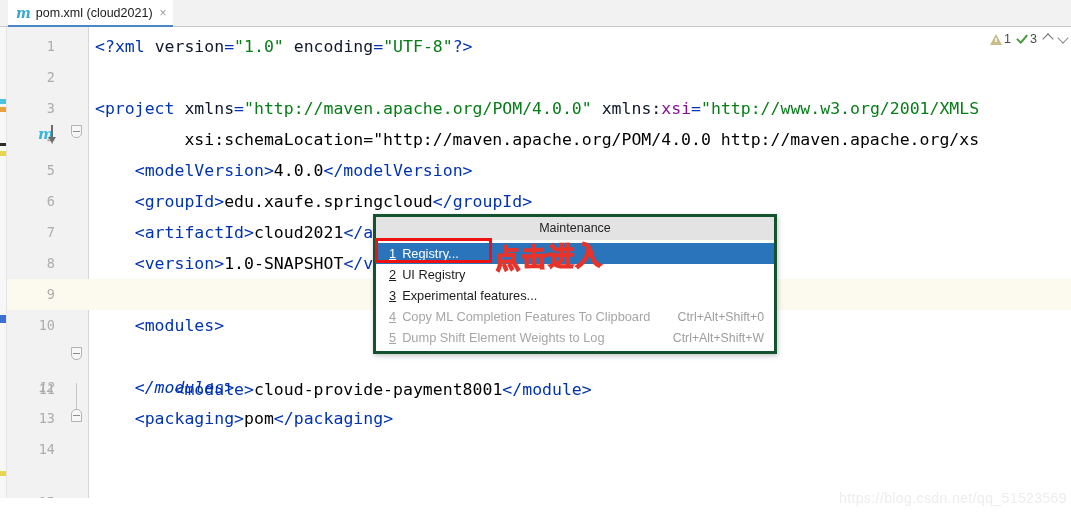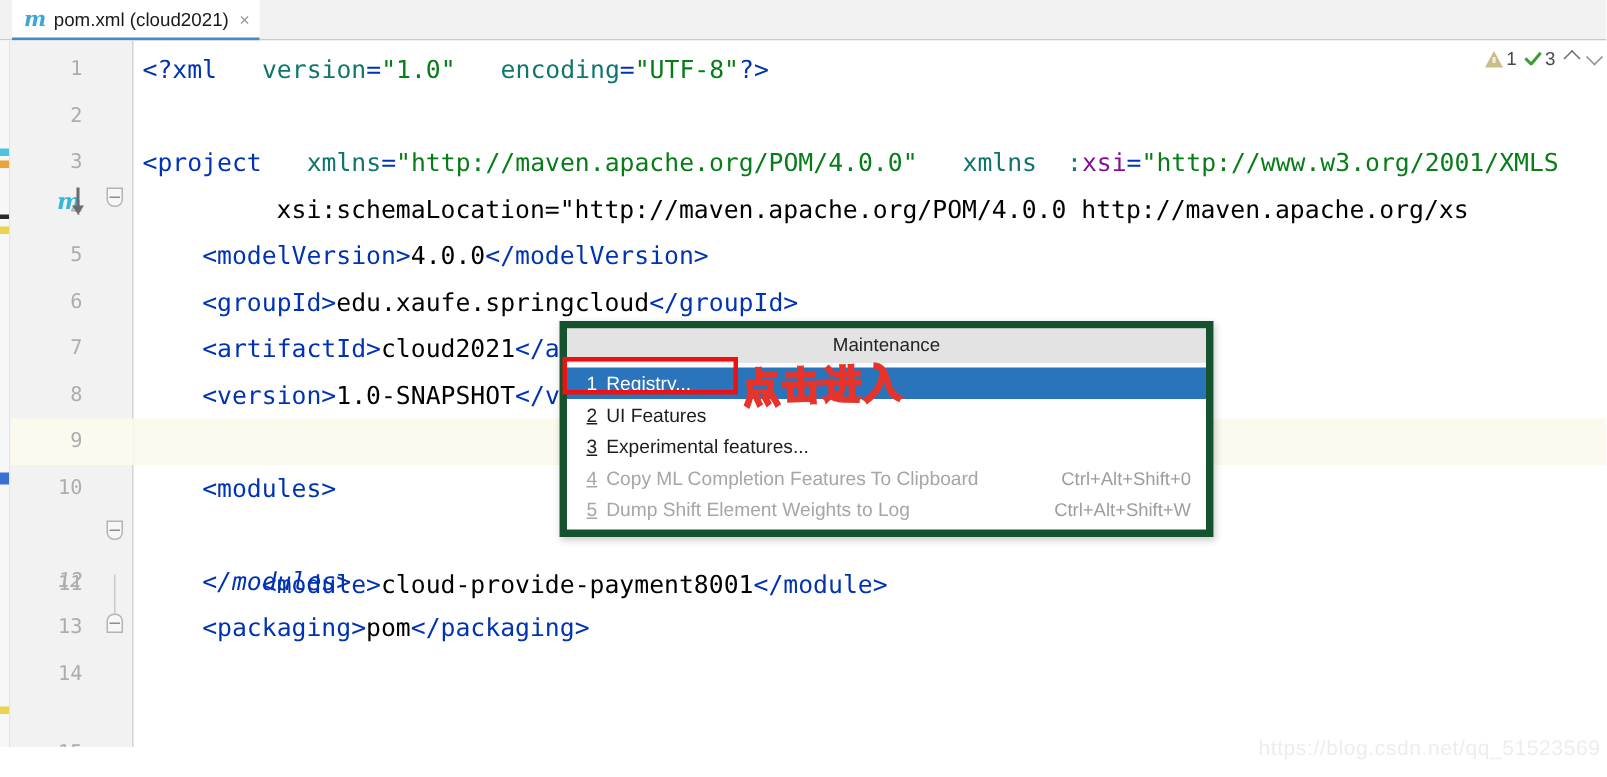--- a/index.html
+++ b/index.html
@@ -181,21 +181,21 @@
     position: absolute;
     left: 95px; top: 0;
     height: 31px;
     line-height: 31px;
     white-space: pre;
     font-family: "DejaVu Sans Mono", monospace;
     font-size: 16.5px;
     color: #000000;
   }
   .tag   { color: #0033b3; }
-  .attr  { color: #0f766e; margin-left: 20px; }
+  .attr  { color: #0f172a; }
   .attrns{ color: #871094; }
   .str   { color: #067d17; }
   .pi    { color: #0033b3; }
 
   
   #inspections {
     position: absolute;
     right: 4px; top: 5px;
     display: flex;
     align-items: center;
@@ -249,23 +249,23 @@
     border-right: 1.4px solid #8b8b8b;
     border-bottom: 1.4px solid #8b8b8b;
     transform: rotate(45deg);
     margin-bottom: 3px;
   }
 
   
   #menu {
     position: absolute;
     left: 373px; top: 214px;
-    width: 436px;
+    width: 404px;
     background: #ffffff;
-    border: 5px solid #14532d;
+    border: 3px solid #14532d;
     box-shadow: 1px 2px 5px rgba(0,0,0,0.22);
     box-sizing: border-box;
     z-index: 40;
   }
   #menu-header {
     height: 23px;
     line-height: 23px;
     background: #e3e3e3;
     text-align: center;
     font-size: 12.5px;
@@ -457,21 +457,21 @@
 
 <div id="menu">
   <div id="menu-header">Maintenance</div>
   <div id="menu-list">
       <div class="mi selected">
         <span class="mn">1</span>
         <span class="mlabel">Registry...</span>
       </div>
       <div class="mi">
         <span class="mn">2</span>
-        <span class="mlabel">UI Features</span>
+        <span class="mlabel">UI Registry</span>
       </div>
       <div class="mi">
         <span class="mn">3</span>
         <span class="mlabel">Experimental features...</span>
       </div>
       <div class="mi disabled">
         <span class="mn">4</span>
         <span class="mlabel">Copy ML Completion Features To Clipboard</span>
         <span class="mshort">Ctrl+Alt+Shift+0</span>
       </div>

